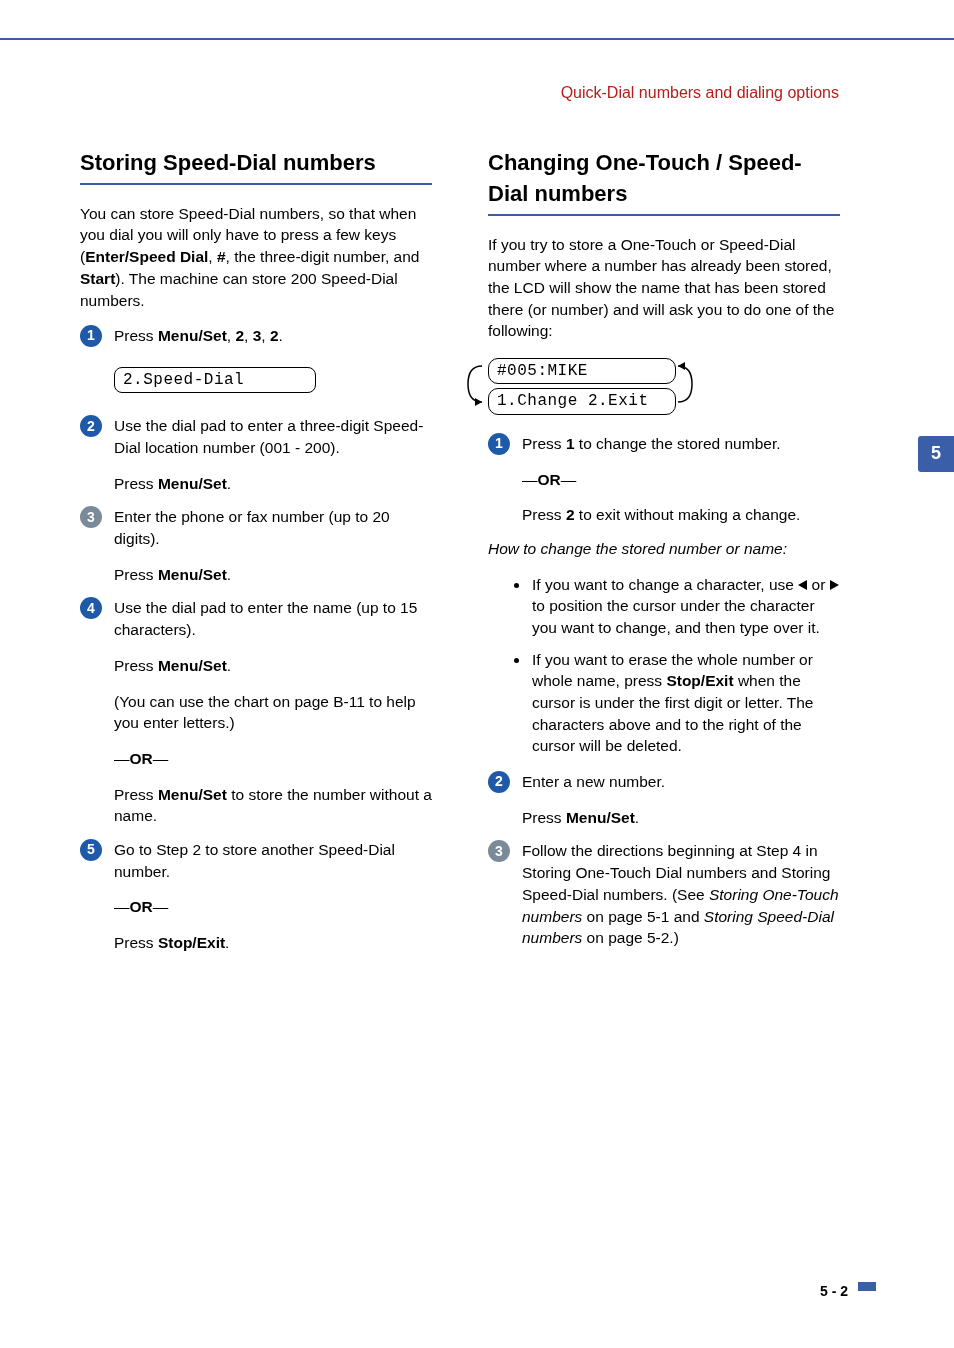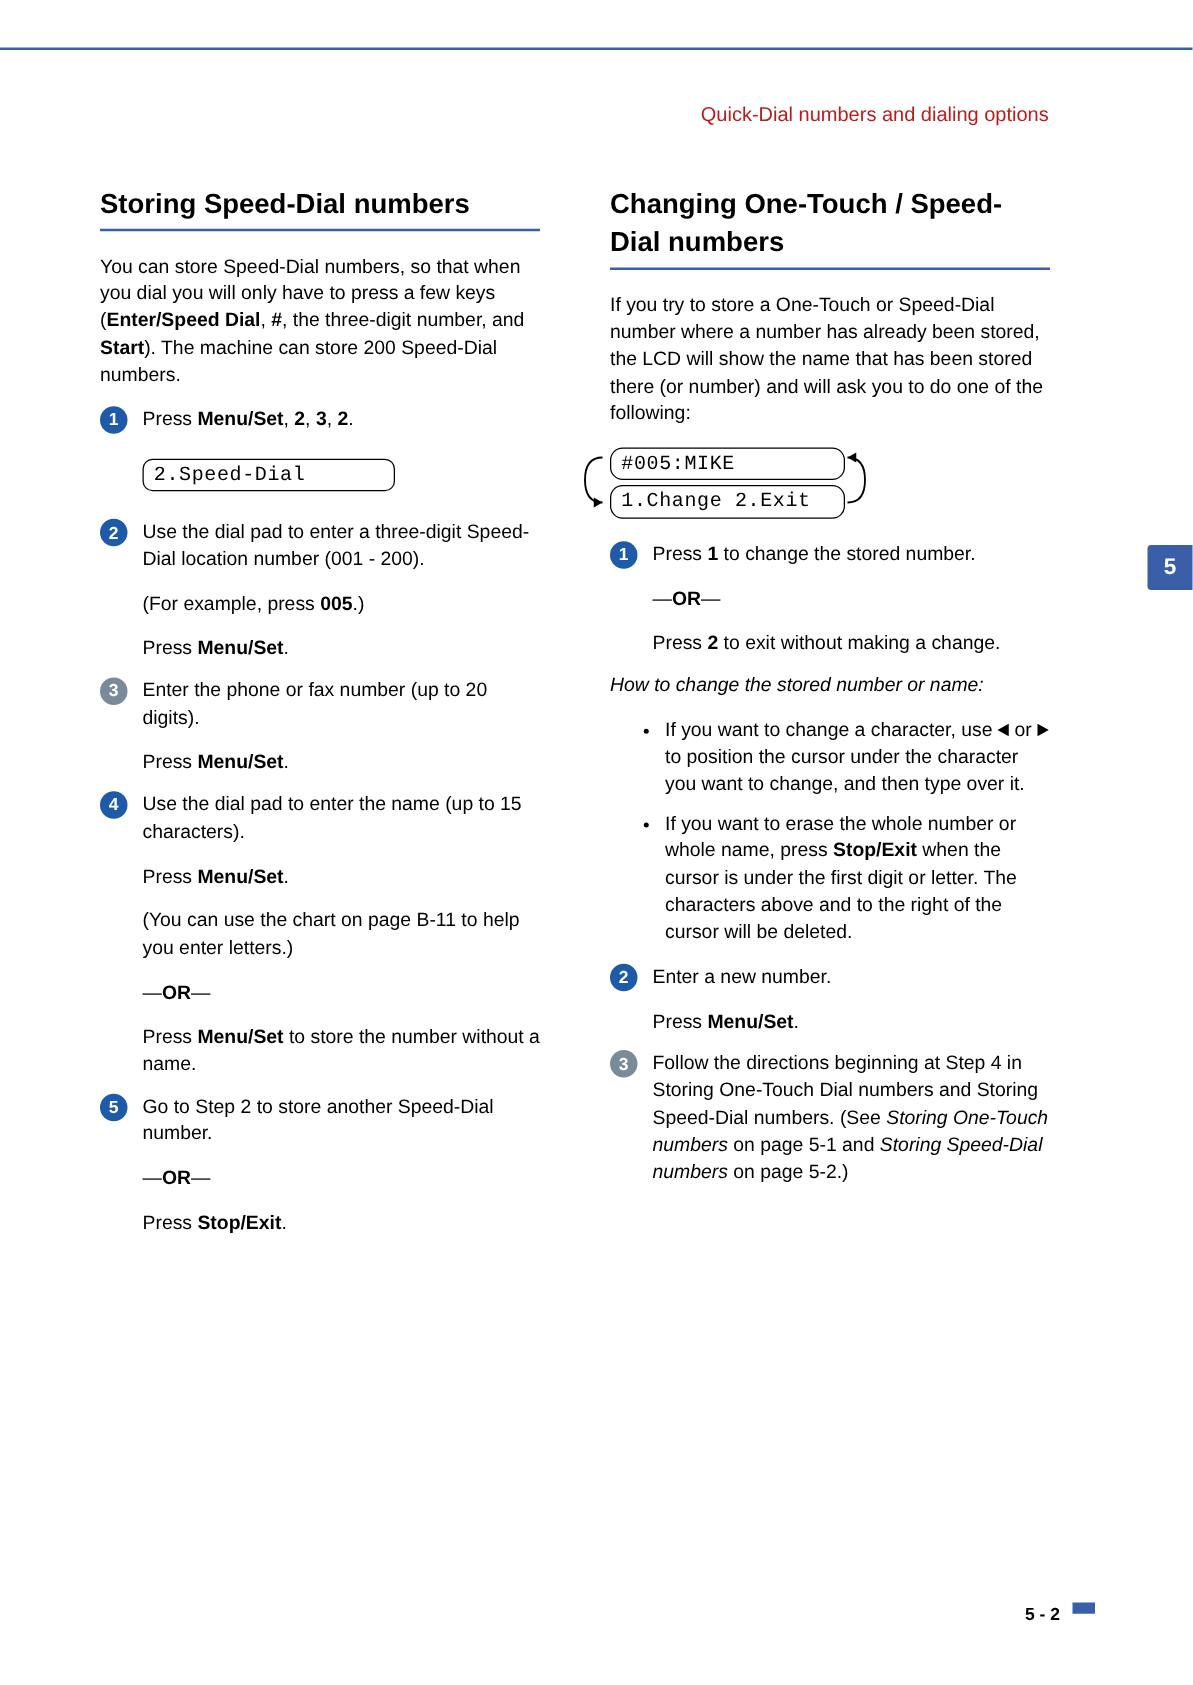--- a/index.html
+++ b/index.html
@@ -167,21 +167,20 @@
       <div class="step-body">
         <p><span>Press </span><b>Menu/Set</b><span>, </span><b>2</b><span>, </span><b>3</b><span>, </span><b>2</b><span>.</span></p>
         <div class="lcd">2.Speed-Dial</div>
       </div>
     </div>
 
     <div class="step">
       <div class="step-num bg-blue">2</div>
       <div class="step-body">
         <p>Use the dial pad to enter a three-digit Speed-Dial location number (001 - 200).</p>
-        <p><span>(For example, press </span><b>005</b><span>.)</span></p>
         <p><span>Press </span><b>Menu/Set</b><span>.</span></p>
       </div>
     </div>
 
     <div class="step">
       <div class="step-num bg-grey">3</div>
       <div class="step-body">
         <p>Enter the phone or fax number (up to 20 digits).</p>
         <p><span>Press </span><b>Menu/Set</b><span>.</span></p>
       </div>

